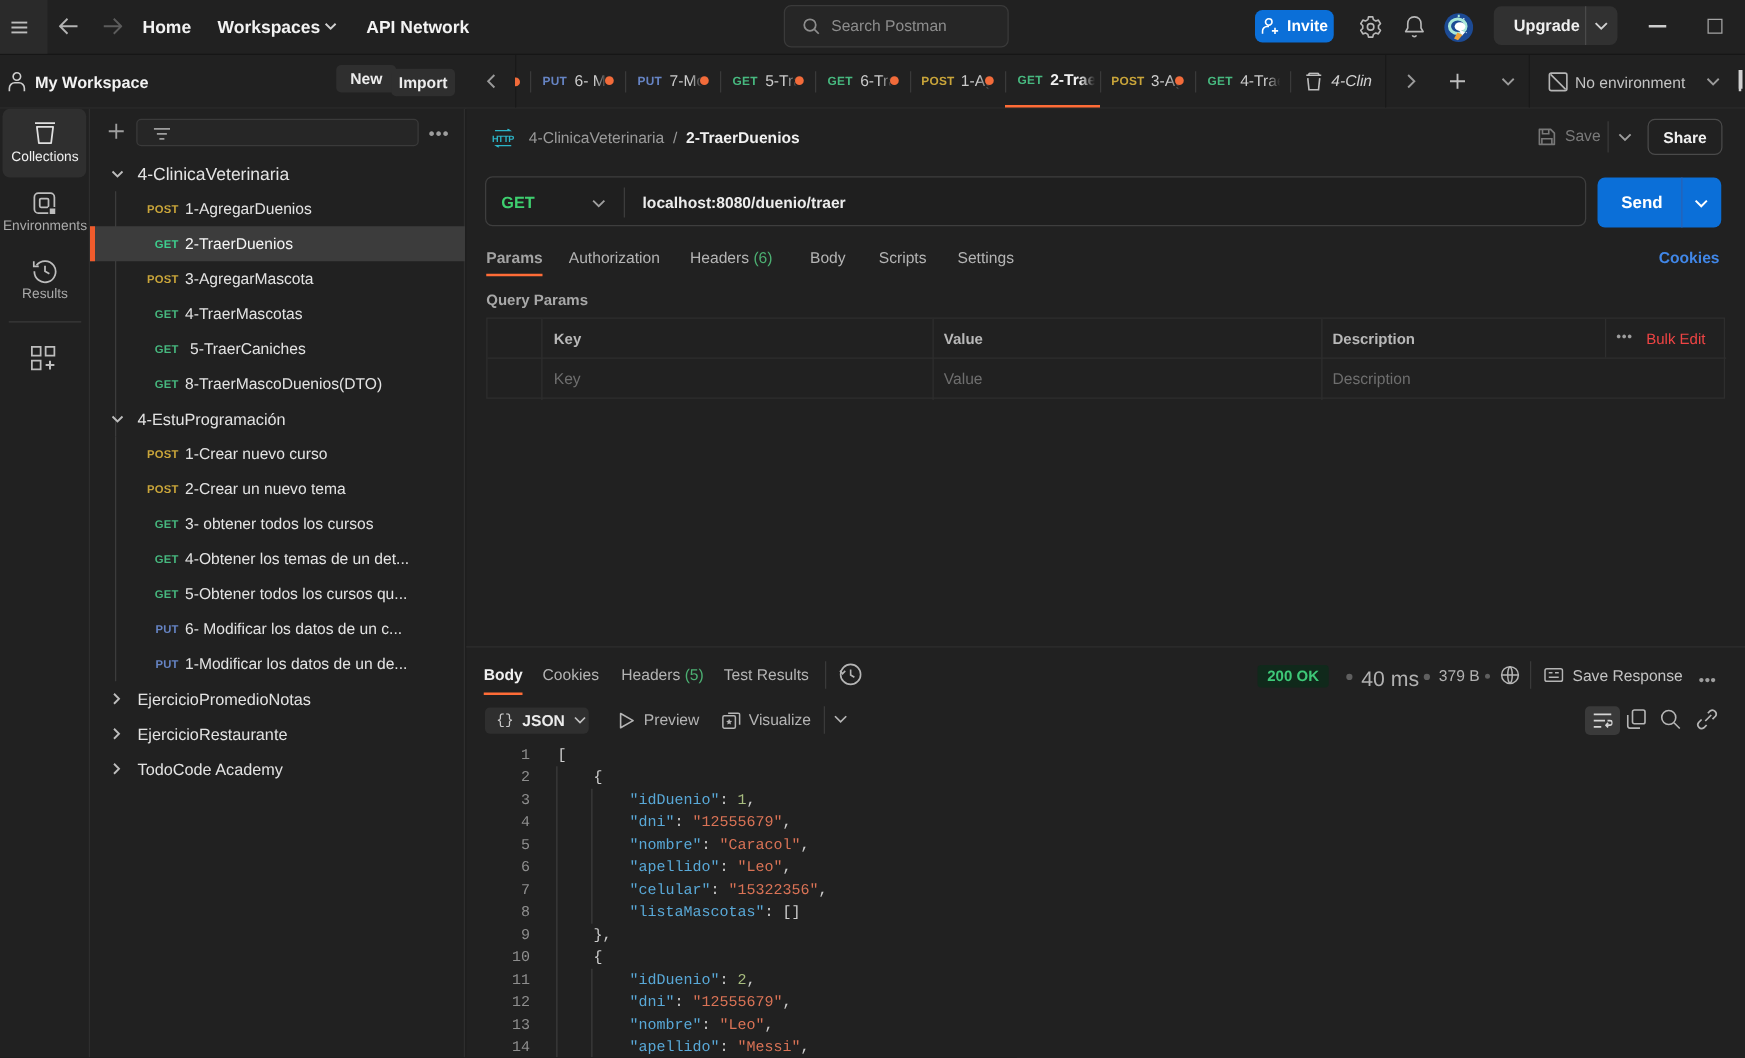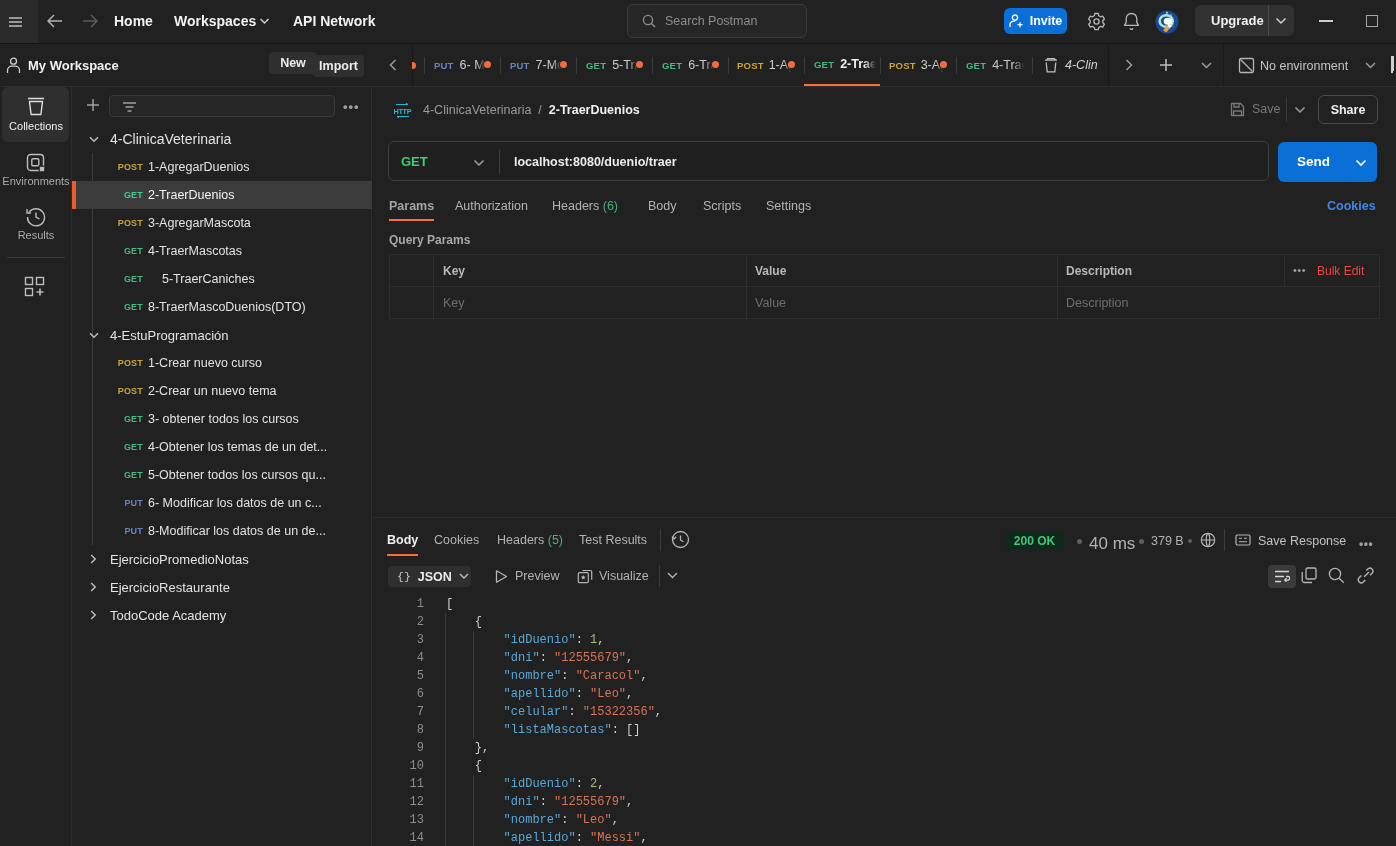--- a/index.html
+++ b/index.html
@@ -260,21 +260,21 @@
   <div class="treerow" style="top:122px">
       <span class="tmeth m-post" style="margin-left:41px">POST</span>
       <span class="treetitle" style="margin-left:5px">3-AgregarMascota</span>
     </div>
   <div class="treerow" style="top:150px">
       <span class="tmeth m-get" style="margin-left:41px">GET</span>
       <span class="treetitle" style="margin-left:5px">4-TraerMascotas</span>
     </div>
   <div class="treerow" style="top:178px">
       <span class="tmeth m-get" style="margin-left:41px">GET</span>
-      <span class="treetitle" style="margin-left:19px">5-TraerCaniches</span>
+      <span class="treetitle" style="margin-left:9px">5-TraerCaniches</span>
     </div>
   <div class="treerow" style="top:206px">
       <span class="tmeth m-get" style="margin-left:41px">GET</span>
       <span class="treetitle" style="margin-left:5px">8-TraerMascoDuenios(DTO)</span>
     </div>
   <div class="treerow" style="top:234px">
     <svg style="margin-left:17px" width="10" height="7" viewBox="0 0 10 7">
         <path d="M1 1.2l4 4 4-4" stroke="#bdbdbd" stroke-width="1.5" fill="none"></path>
       </svg>
     <span class="treetitle" style="margin-left:11px;font-size:13px">4-EstuProgramación</span>
@@ -299,21 +299,21 @@
   <div class="treerow" style="top:374px">
       <span class="tmeth m-get" style="margin-left:41px">GET</span>
       <span class="treetitle" style="margin-left:5px">5-Obtener todos los cursos qu...</span>
     </div>
   <div class="treerow" style="top:402px">
       <span class="tmeth m-put" style="margin-left:41px">PUT</span>
       <span class="treetitle" style="margin-left:5px">6- Modificar los datos de un c...</span>
     </div>
   <div class="treerow" style="top:430px">
       <span class="tmeth m-put" style="margin-left:41px">PUT</span>
-      <span class="treetitle" style="margin-left:5px">8-Modificar los datos de un de...</span>
+      <span class="treetitle" style="margin-left:5px">1-Modificar los datos de un de...</span>
     </div>
   <div class="treerow" style="top:486px">
     <svg style="margin-left:18px" width="7" height="10" viewBox="0 0 7 10">
         <path d="M1.2 1l4 4-4 4" stroke="#bdbdbd" stroke-width="1.5" fill="none"></path>
       </svg>
     <span class="treetitle" style="margin-left:13px;font-size:13px">EjercicioRestaurante</span>
   </div>
   <div class="treerow" style="top:458px">
     <svg style="margin-left:18px" width="7" height="10" viewBox="0 0 7 10">
         <path d="M1.2 1l4 4-4 4" stroke="#bdbdbd" stroke-width="1.5" fill="none"></path>

